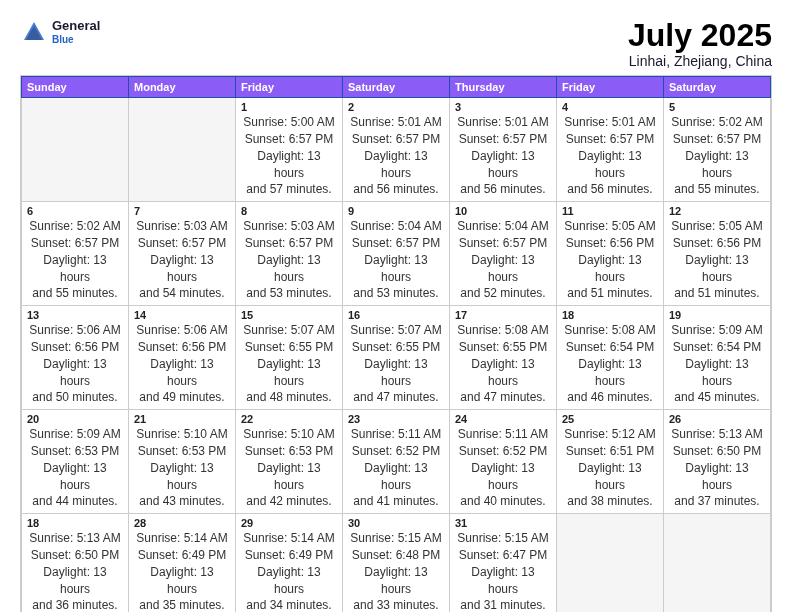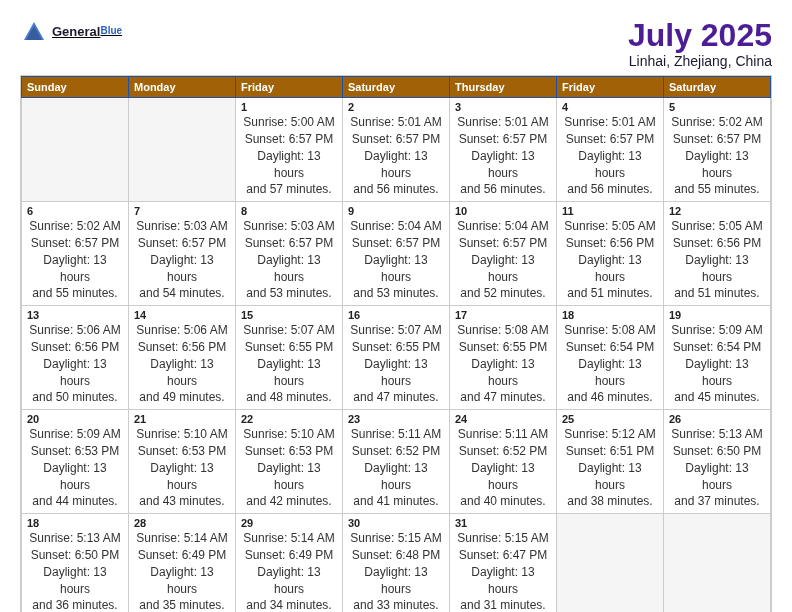--- a/index.html
+++ b/index.html
@@ -23,23 +23,22 @@
       align-items: flex-start;
       margin-bottom: 6px;
     }
     .logo {
       display: flex;
       align-items: center;
       gap: 4px;
     }
     .logo-text {
       display: flex;
-      flex-direction: row;
+      flex-direction: column;
       line-height: 1.1;
-      text-decoration: underline;
     }
     .logo-general {
       font-size: 13px;
       font-weight: bold;
       color: #1a1a2e;
     }
     .logo-blue {
       font-size: 10px;
       font-weight: bold;
       color: #2563c7;
@@ -47,41 +46,41 @@
     .logo-icon {
       width: 28px;
       height: 28px;
     }
     .title-block {
       text-align: right;
     }
     .title-month {
       font-size: 32px;
       font-weight: bold;
-      color: #4c1d95;
+      color: #000000;
       line-height: 1.1;
     }
     .title-location {
       font-size: 14px;
       color: #1a1a2e;
     }
     .calendar {
       flex: 1;
       border: 1px solid #ccc;
       border-collapse: collapse;
       width: 100%;
     }
     table {
       width: 100%;
       height: 100%;
       border-collapse: collapse;
       table-layout: fixed;
     }
     thead th {
-      background: #a16207;
+      background: #8b5cf6;
       color: #fff;
       font-size: 11px;
       font-weight: bold;
       padding: 4px 5px;
       text-align: left;
       border: 1px solid #1e50a8;
     }
     tbody td {
       vertical-align: top;
       border: 1px solid #ccc;

